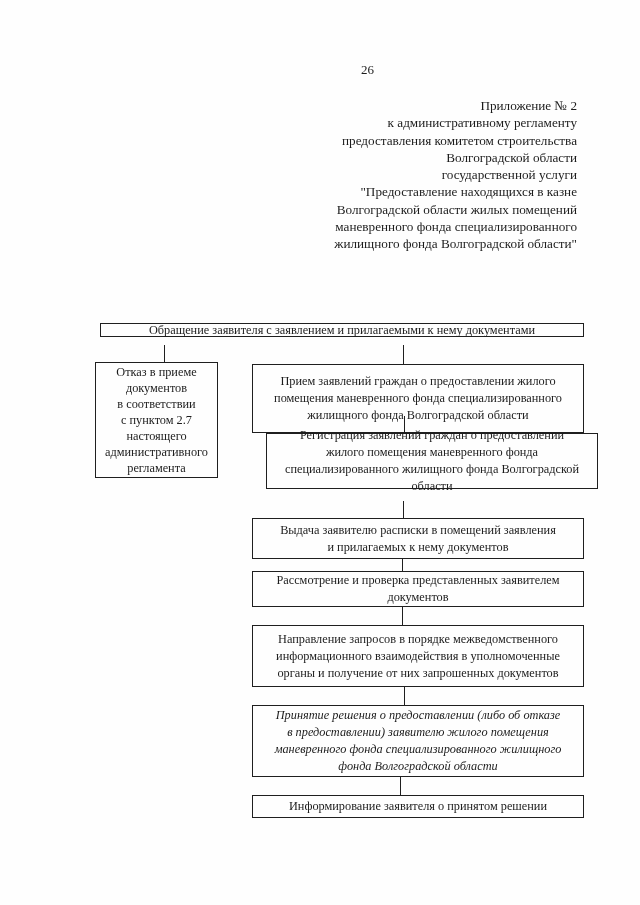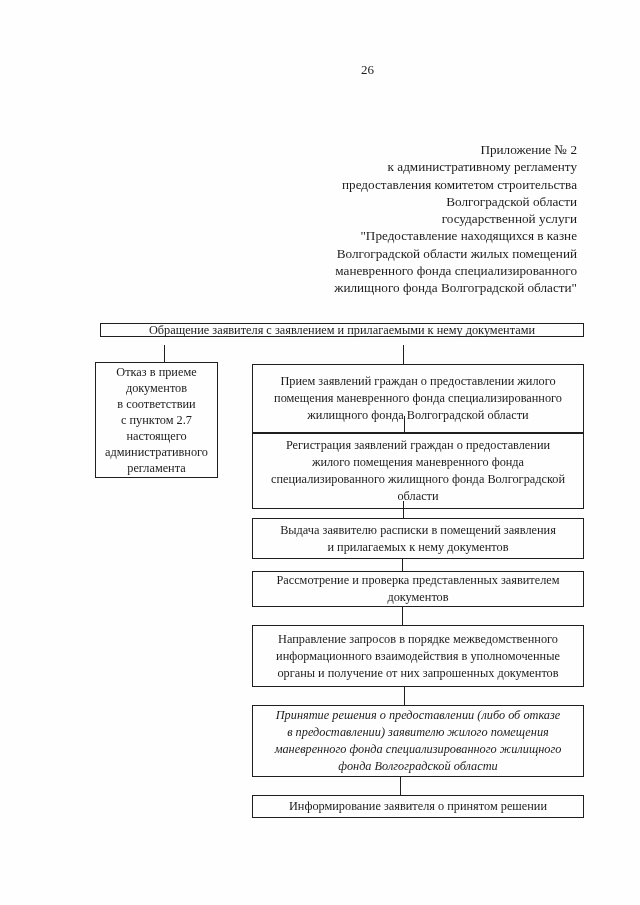--- a/index.html
+++ b/index.html
@@ -24,21 +24,20 @@
   }
   .appendix-note {
     position: absolute;
     top: 61px;
     right: 63px;
     width: 430px;
     text-align: right;
     font-size: 13.2px;
     line-height: 17.3px;
     white-space: pre-line;
-    margin-top: 44px;
   }
   .flowchart-title {
     position: absolute;
     left: 64px; top: 250px;
     width: 576px;
     text-align: center;
     font-size: 13.2px;
     line-height: 17px;
     white-space: pre-line;
     letter-spacing: 0.2px;
@@ -53,21 +52,21 @@
     text-align: center;
     font-size: 12.3px;
     line-height: 17px;
     white-space: pre-line;
     padding: 1px 3px;
   }
   .box-entry   { left: 82px;  top: 305px; width: 484px; height: 14px; }
   .box-refusal { left: 77px;  top: 344px; width: 123px; height: 116px; line-height: 16px; }
   .chain       { left: 234px; width: 332px; }
   .box-s0 { top: 346px; height: 69px; }
-  .box-s1 { top: 415px; height: 76px; }
+  .box-s1 { top: 415px; height: 56px; margin-left: 14px; }
   .box-s2 { top: 500px; height: 41px; }
   .box-s3 { top: 553px; height: 36px; font-family: Liberation Serif, serif; }
   .box-s4 { top: 607px; height: 62px; }
   .box-s5 { top: 687px; height: 72px; font-style: italic; }
   .box-s6 { top: 777px; height: 23px; }
   .arrow {
     position: absolute;
     width: 0;
     border-left: 1.6px solid #1f1f1f;
   }

